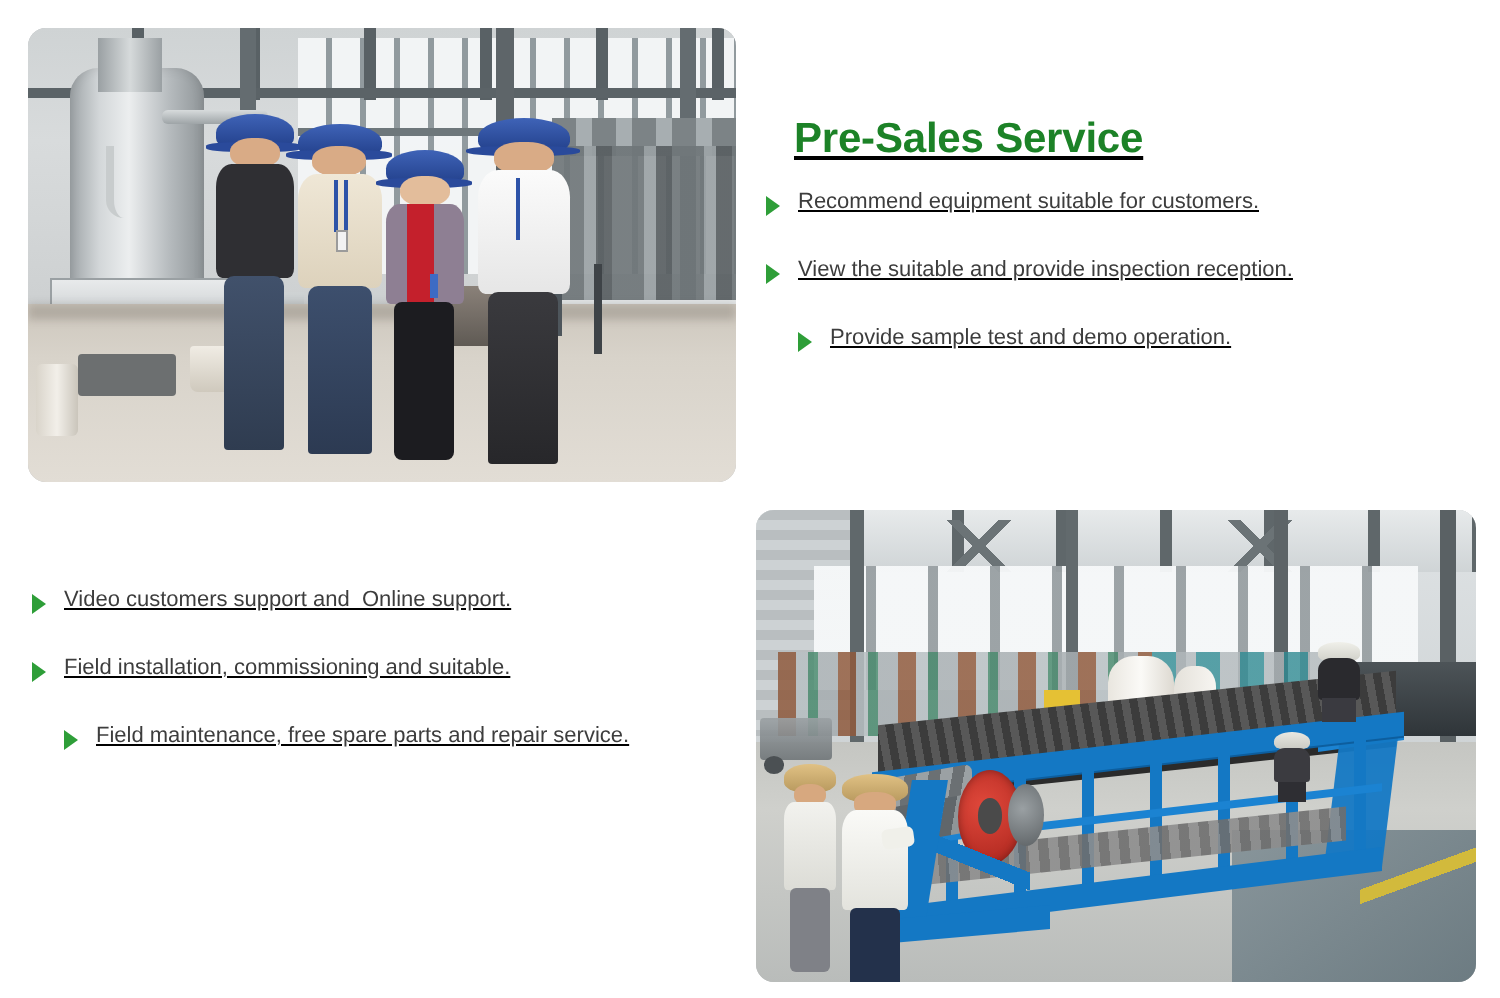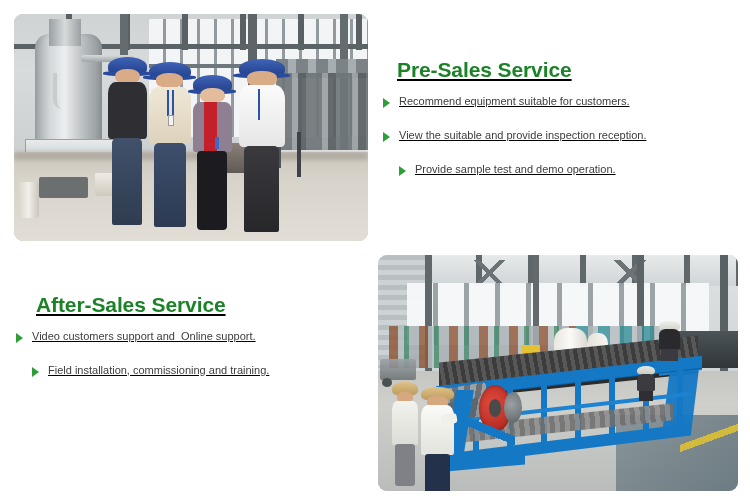--- a/index.html
+++ b/index.html
@@ -537,29 +537,32 @@
       <span class="bullet-text">View the suitable and provide inspection reception.</span>
     </li>
     <li class="bullet-item">
       <span class="bullet-arrow"></span>
       <span class="bullet-text">Provide sample test and demo operation.</span>
     </li>
   </ul>
 </div>
 
 <div class="text-block" id="aftersales-block">
-  <h2 class="section-title">After-Sales Service</h2>
   <ul class="bullet-list">
     <li class="bullet-item">
       <span class="bullet-arrow"></span>
       <span class="bullet-text">Video customers support and  Online support.</span>
     </li>
     <li class="bullet-item">
       <span class="bullet-arrow"></span>
-      <span class="bullet-text">Field installation, commissioning and training.</span>
+      <span class="bullet-text">Field installation, commissioning and suitable.</span>
+    </li>
+    <li class="bullet-item">
+      <span class="bullet-arrow"></span>
+      <span class="bullet-text">Field maintenance, free spare parts and repair service.</span>
     </li>
   </ul>
 </div>
 
 <div class="photo" id="photo-conveyor">
   <div class="layer p2-sky"></div>
   <div class="layer p2-roof"></div>
   <div class="layer p2-roof-beams"></div>
   <div class="layer p2-truss"></div>
   <div class="layer p2-truss2"></div>

